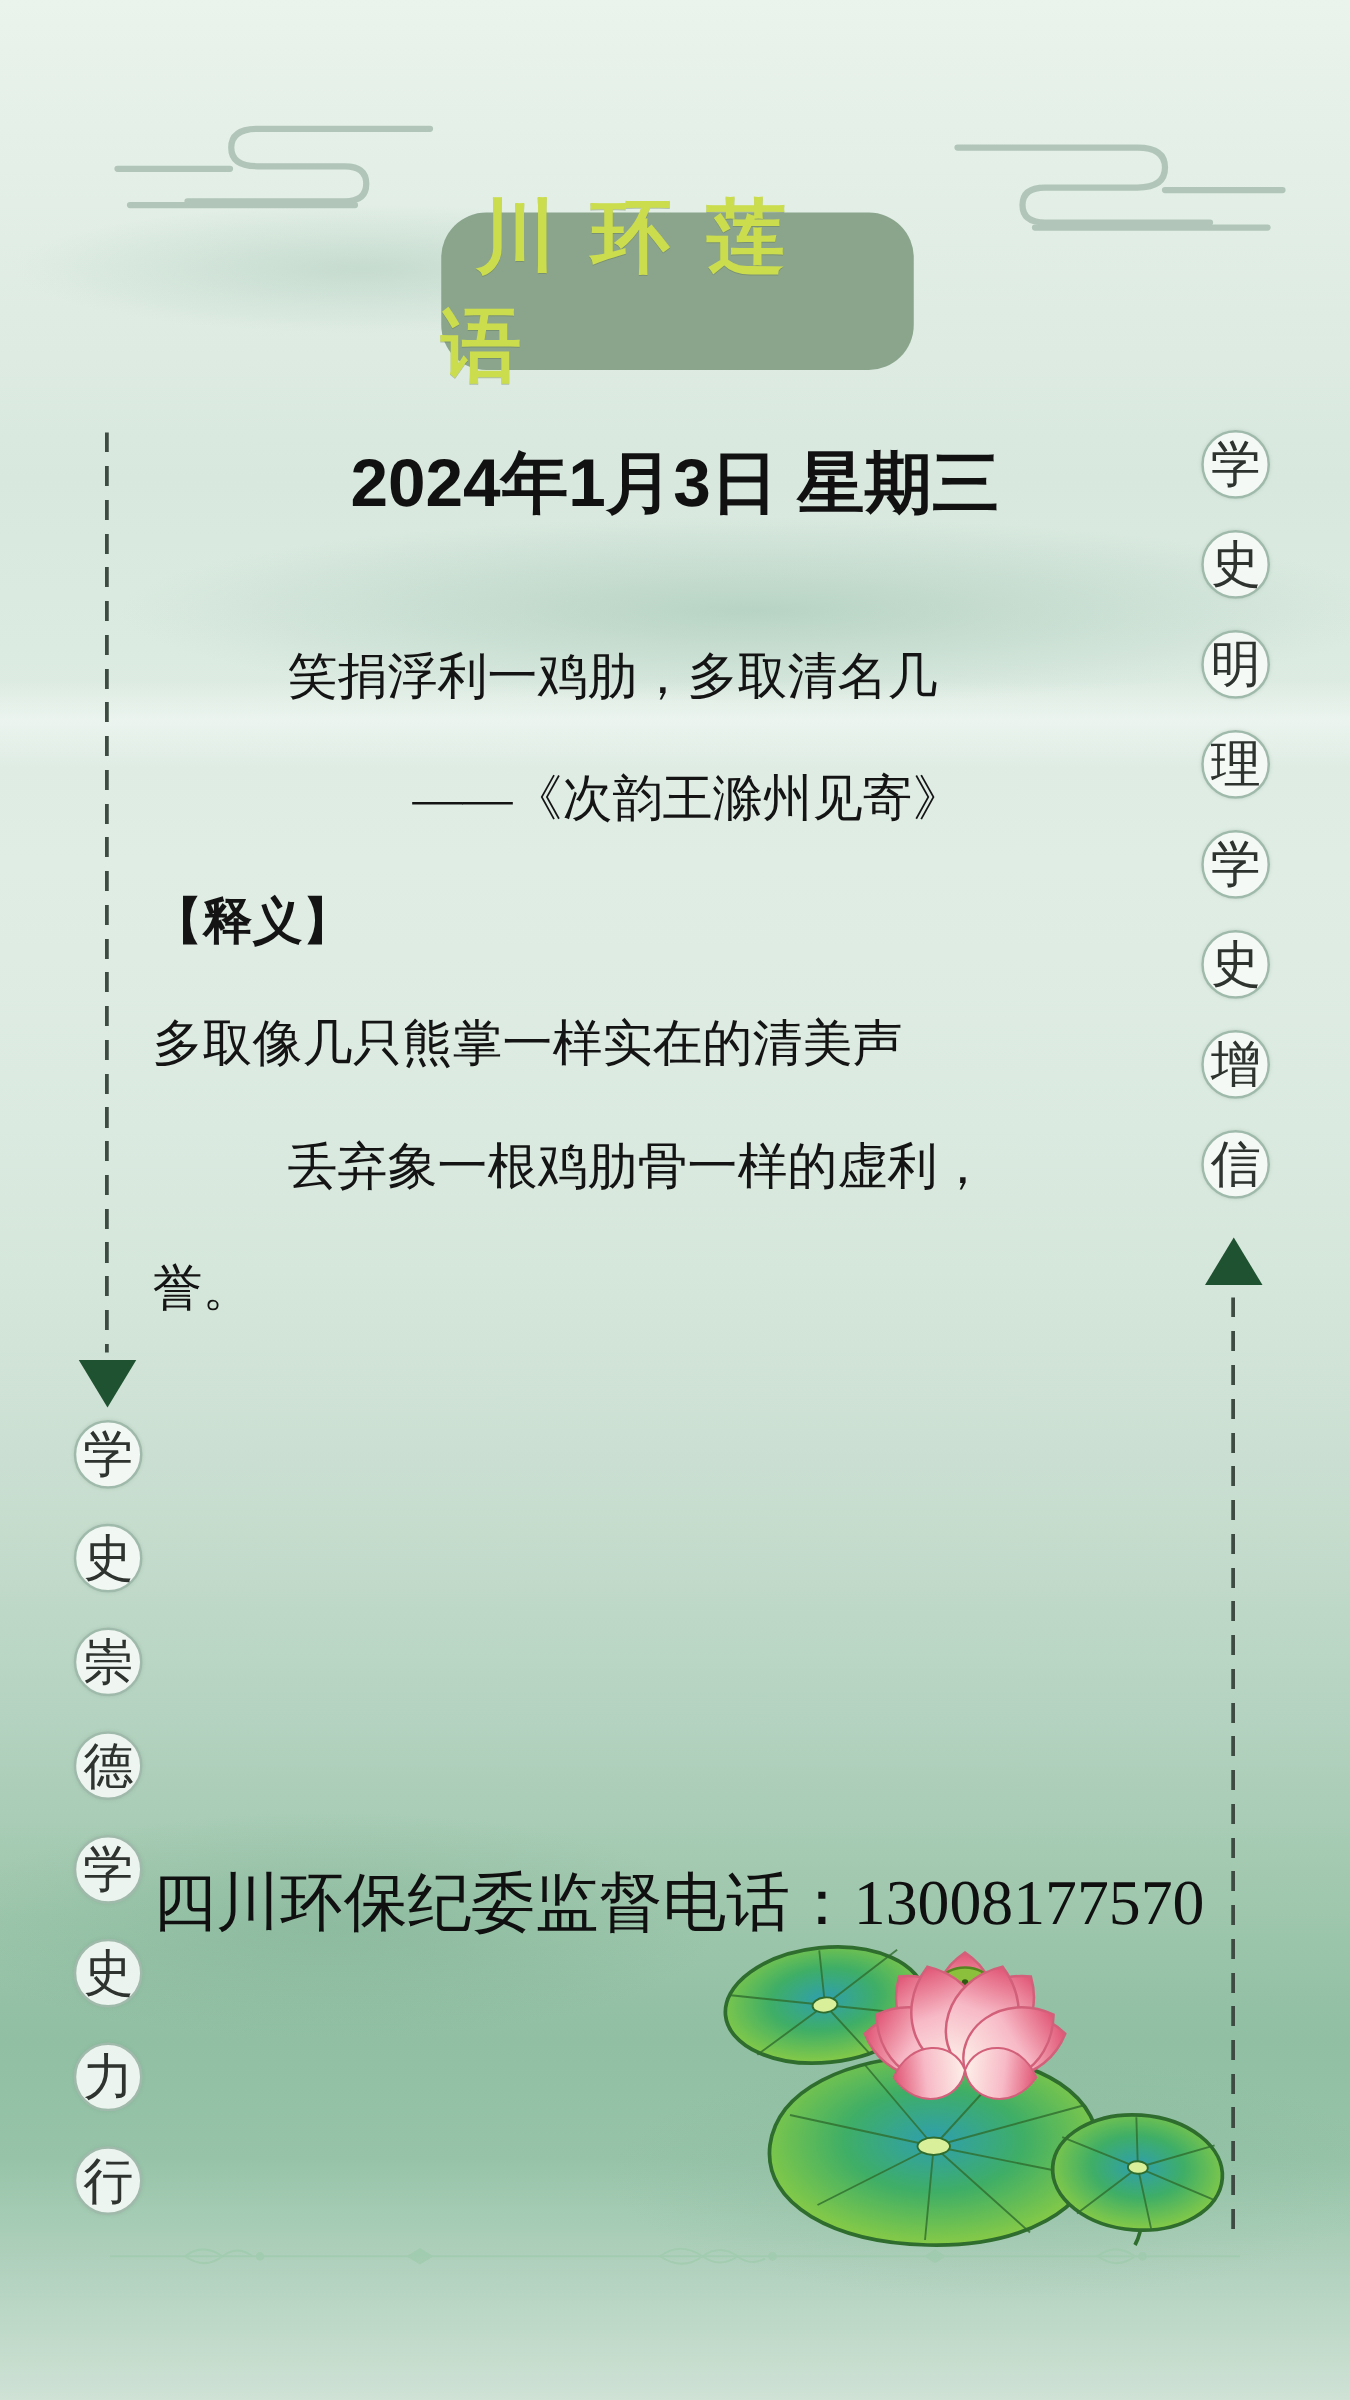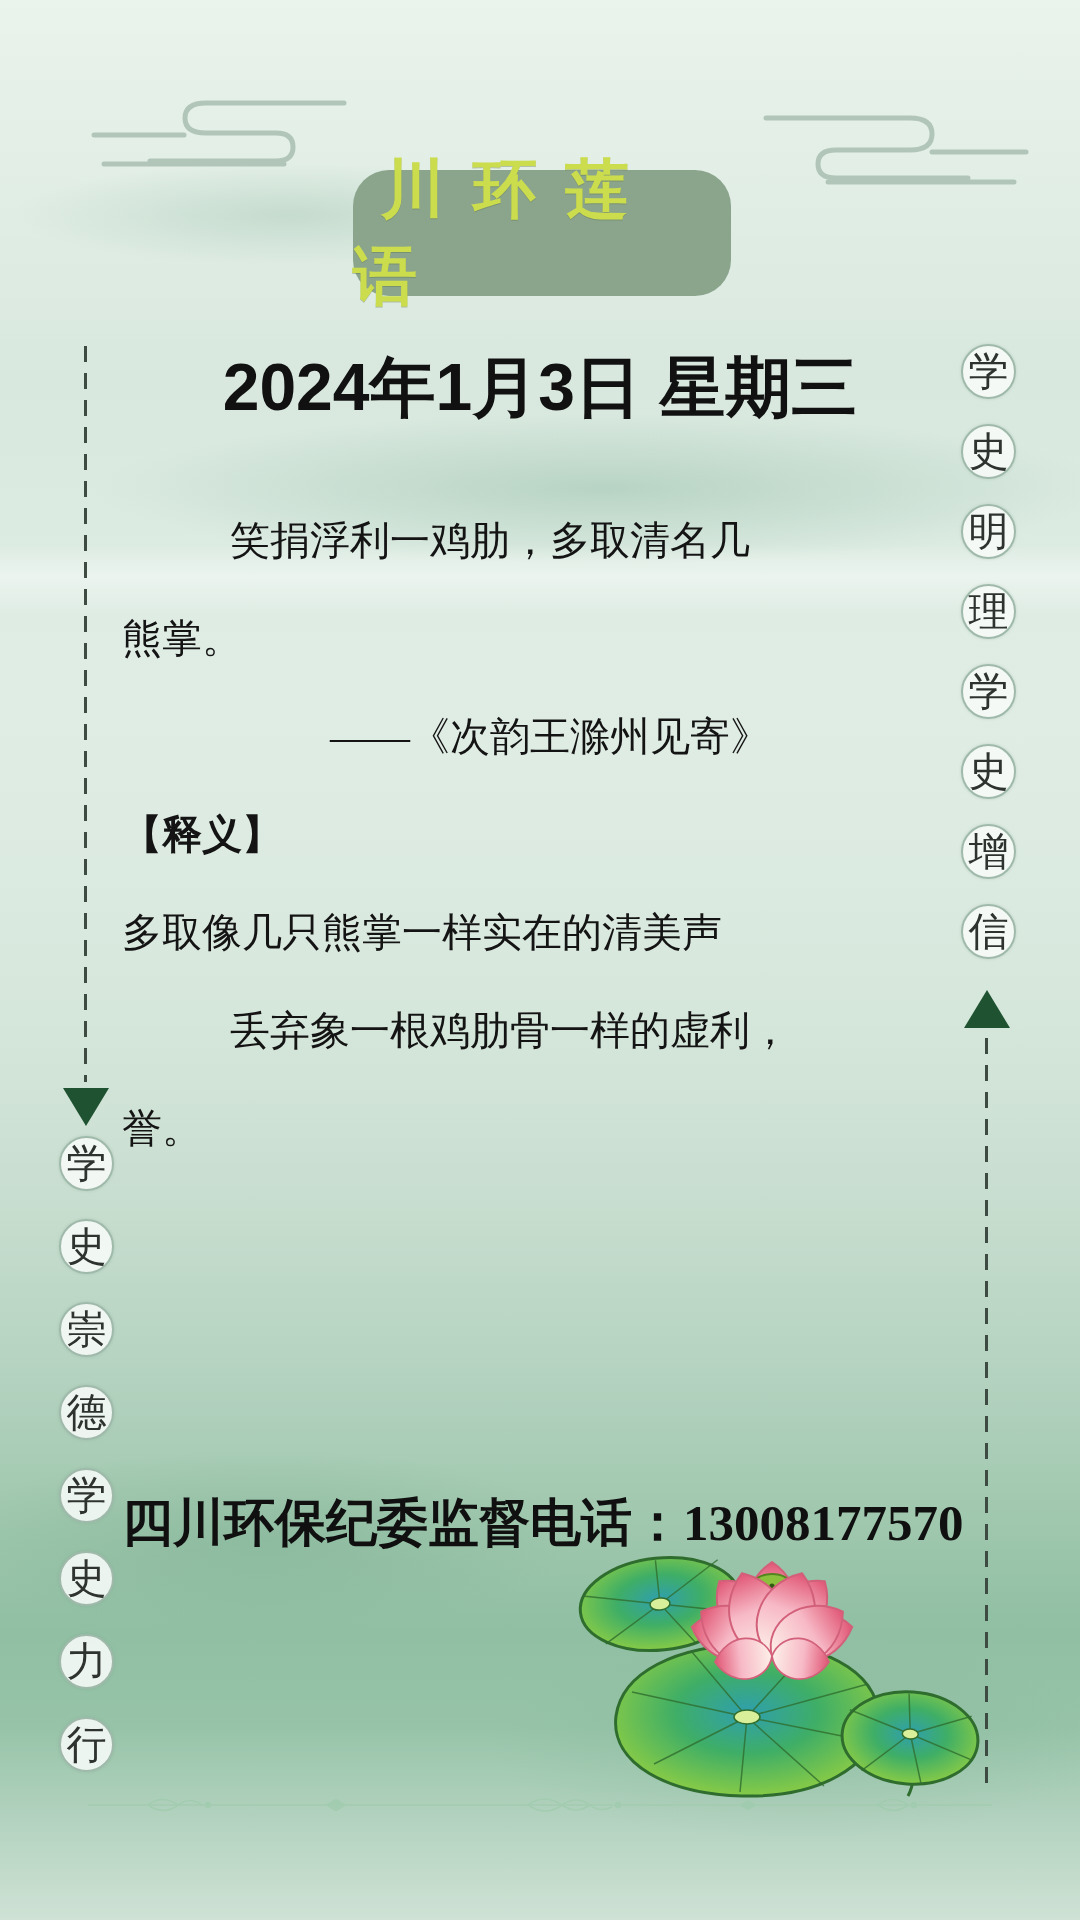--- a/index.html
+++ b/index.html
@@ -33,32 +33,32 @@
   }
   .badge-text{
     font-family:"Liberation Sans","DejaVu Sans",sans-serif;font-weight:bold;
     font-size:64px;color:#cbdd4d;letter-spacing:28px;text-indent:28px;
     text-shadow:0 1px 0 rgba(90,110,70,.35);
   }
 
   .date-line{
     position:absolute;left:22px;top:352px;width:1036px;height:70px;
     text-align:center;font-family:"Liberation Sans","DejaVu Sans",sans-serif;
-    font-weight:bold;font-size:66px;line-height:70px;color:#111;
+    font-weight:bold;font-size:54px;line-height:70px;color:#111;
   }
 
   .main-text{position:absolute;left:122px;top:492px;width:830px;}
   .t-line{height:98px;line-height:98px;font-size:40px;white-space:nowrap;}
   .t-indent{text-indent:108px;}
   .t-attrib{margin-left:208px;}
   .t-bold{font-weight:bold;font-family:Liberation Serif, serif;}
 
   .hotline{
     position:absolute;left:122px;top:1488px;width:900px;height:70px;
-    font-size:51px;line-height:70px;font-weight:bold;white-space:nowrap;color:#101010;
+    font-size:51px;line-height:70px;font-weight:normal;white-space:nowrap;color:#101010;
   }
 
   .rail-circle{
     position:absolute;width:55px;height:55px;border-radius:50%;
     border:2px solid #9fb9aa;background:rgba(247,251,248,.88);
     box-sizing:border-box;display:flex;align-items:center;justify-content:center;
     font-size:40px;color:#2e332f;box-shadow:0 0 3px rgba(120,150,130,.3);
   }
   .dash-v{position:absolute;width:3px;
     background:repeating-linear-gradient(180deg,#3d4b42 0px,#3d4b42 16px,rgba(0,0,0,0) 16px,rgba(0,0,0,0) 27px);}
@@ -101,21 +101,20 @@
   </div>
 
   <div class="badge">
     <span class="badge-text">川环莲语</span>
   </div>
 
   <div class="date-line">2024年1月3日 星期三</div>
 
   <div class="main-text">
     <div class="t-line t-indent">笑捐浮利一鸡肋，多取清名几</div>
-    <div class="t-line">熊掌。</div>
     <div class="t-line t-attrib">——《次韵王滁州见寄》</div>
     <div class="t-line t-bold">【释义】</div>
     <div class="t-line">多取像几只熊掌一样实在的清美声</div>
     <div class="t-line t-indent">丢弃象一根鸡肋骨一样的虚利，</div>
     <div class="t-line">誉。</div>
   </div>
 
   <div class="rail-circle" style="left:961px;top:344px;">
       <span>学</span>
     </div>

